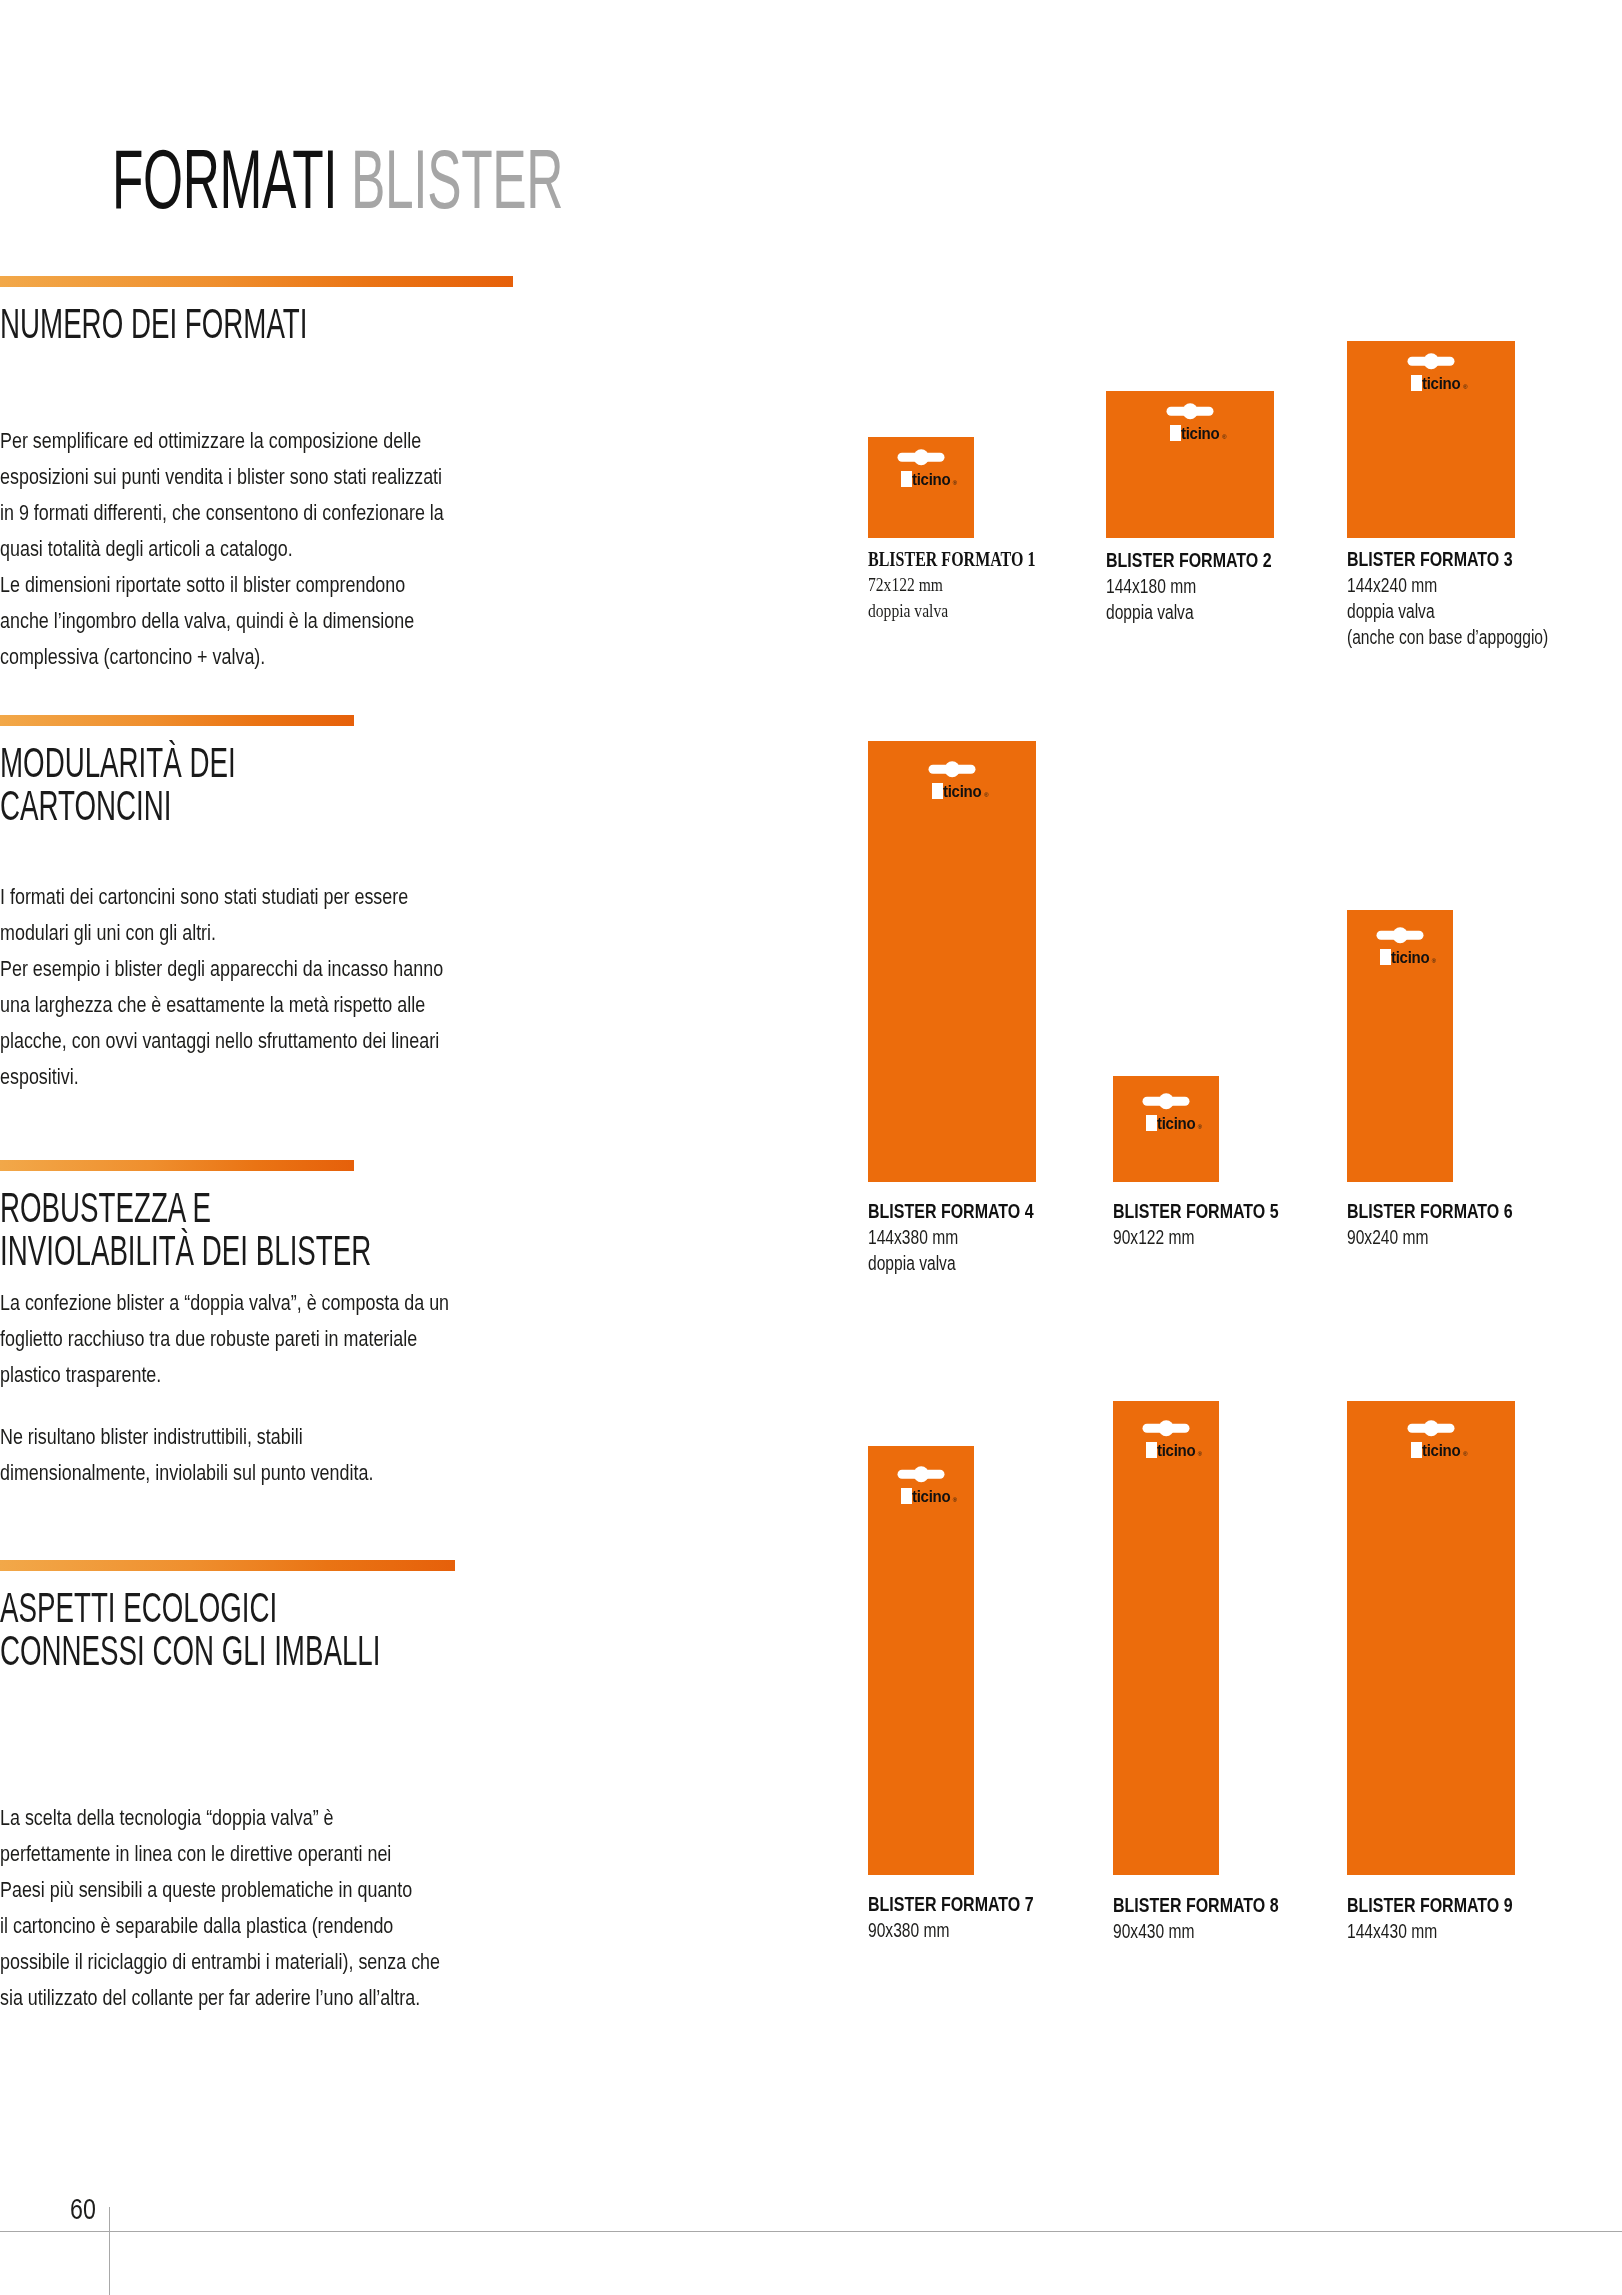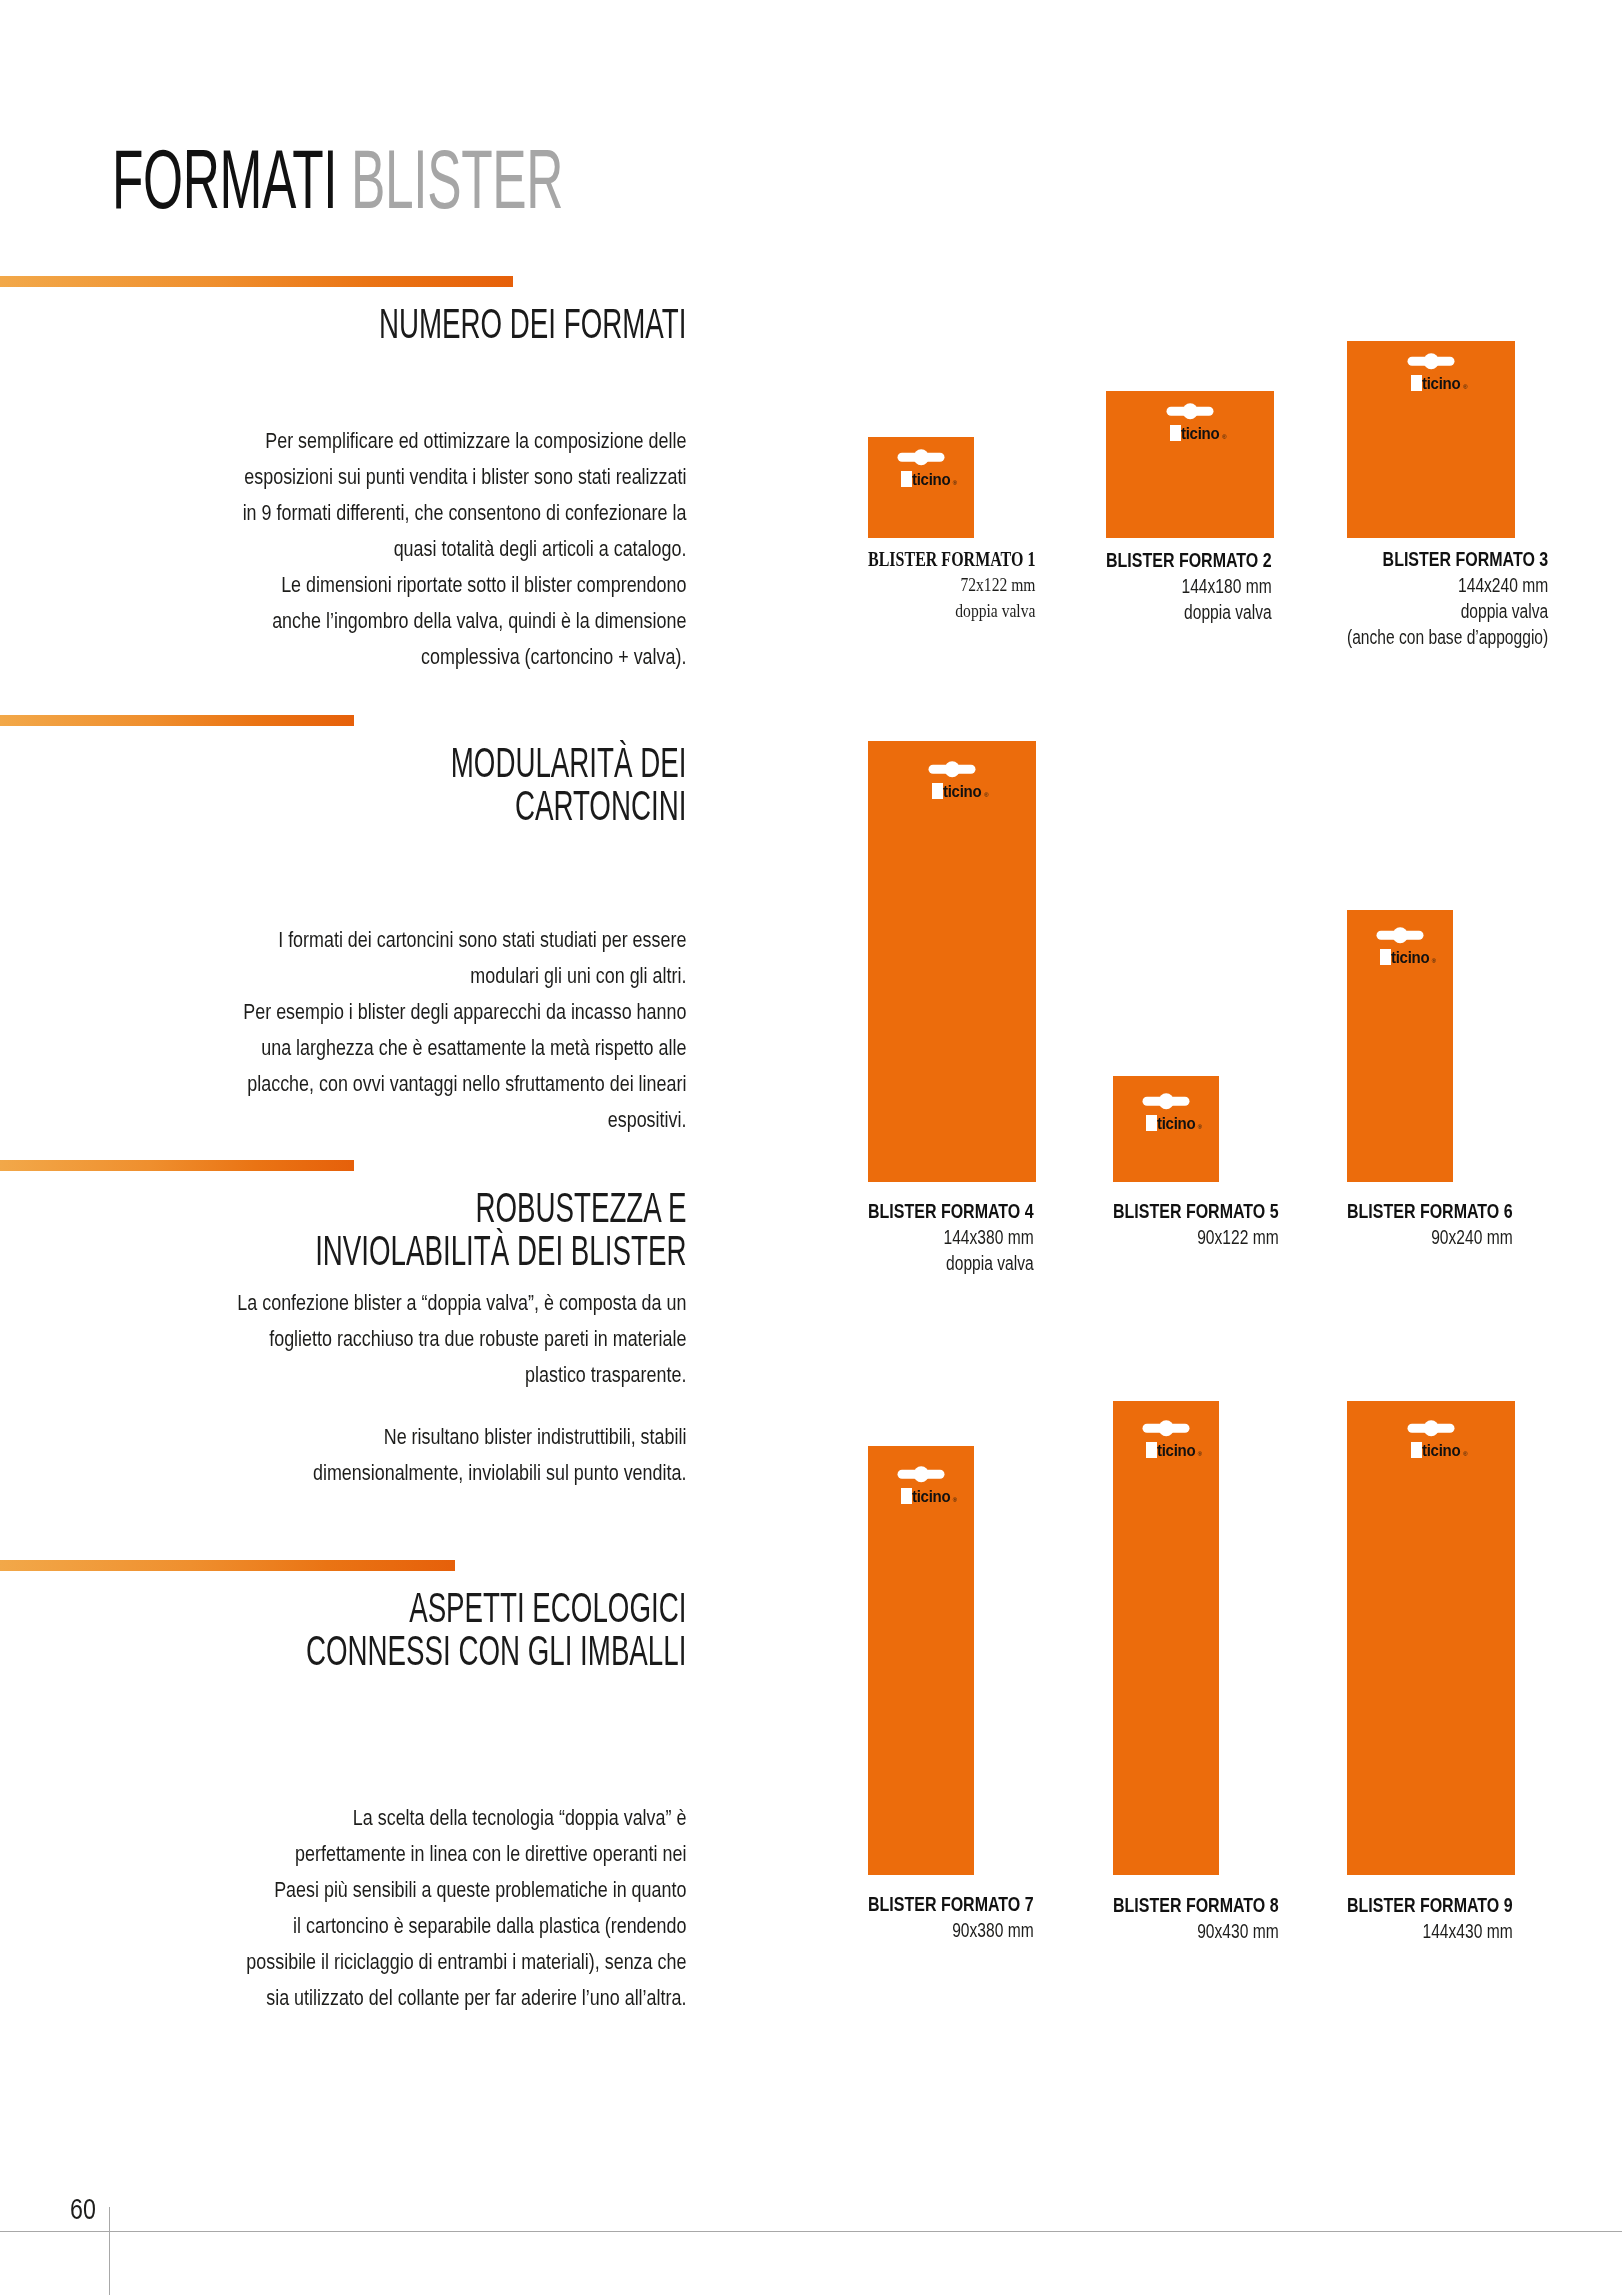--- a/index.html
+++ b/index.html
@@ -1,21 +1,21 @@
 <!DOCTYPE html>
 <html style="font-size:10.4px"><head>
 <meta charset="utf-8">
 <style>
   html,body{margin:0;padding:0;}
   body{
     width:1623px;height:2295px;background:#ffffff;
     font-family:"Liberation Sans","DejaVu Sans",sans-serif;
     position:relative;overflow:hidden;
   }
-  .page{position:absolute;inset:0;text-align:right;}
+  .page{position:absolute;inset:0;}
 
   
   .title{
     position:absolute;left:112px;top:138px;
     font-size:83px;line-height:1;letter-spacing:-0.6px;
     font-weight:400;white-space:nowrap;
     transform:scaleX(0.62);transform-origin:left top;
   }
   .title .t-dark{color:#111111;}
   .title .t-grey{color:#a6a6a6;}
@@ -134,21 +134,21 @@
       <div class="para">complessiva (cartoncino + valva).</div>
     </div>
   </div>
 
   <div class="section" style="top:715px;">
     <div class="rule w2"></div>
     <div class="sec-head">
       <span class="l2">MODULARITÀ DEI</span>
       <span class="l2">CARTONCINI</span>
     </div>
-    <div class="body-wrap" style="margin-top:94px;">
+    <div class="body-wrap" style="margin-top:51px;">
       <div class="para">I formati dei cartoncini sono stati studiati per essere</div>
       <div class="para">modulari gli uni con gli altri.</div>
       <div class="para">Per esempio i blister degli apparecchi da incasso hanno</div>
       <div class="para">una larghezza che è esattamente la metà rispetto alle</div>
       <div class="para">placche, con ovvi vantaggi nello sfruttamento dei lineari</div>
       <div class="para">espositivi.</div>
     </div>
   </div>
 
   <div class="section" style="top:1160px;">

